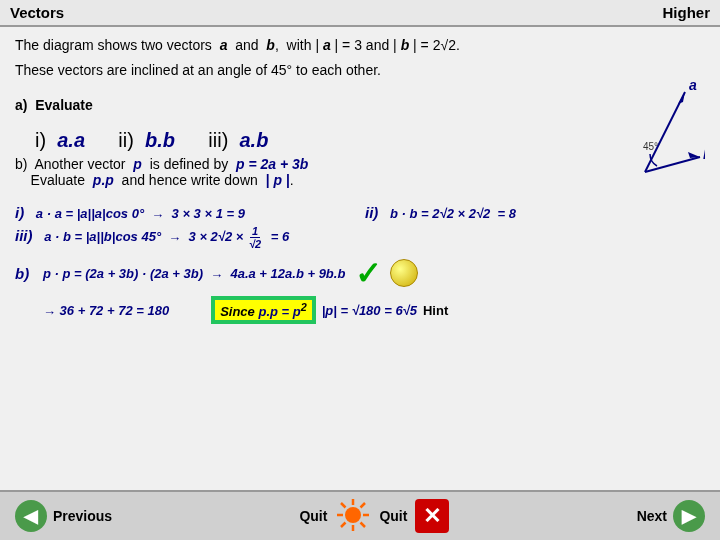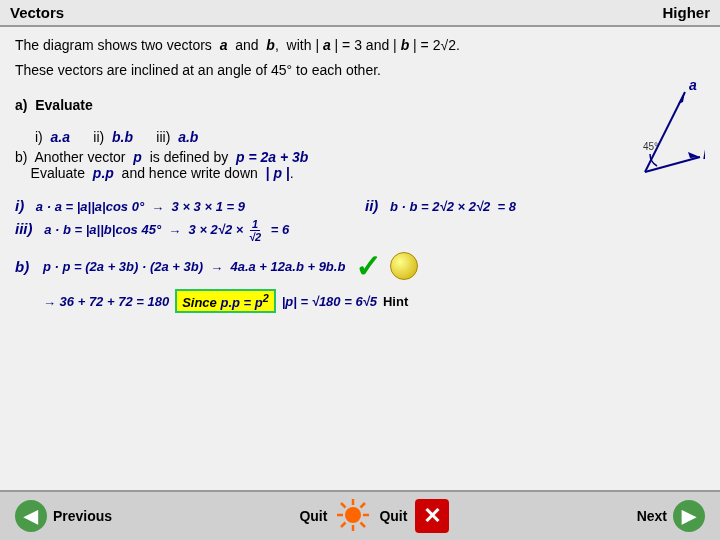--- a/index.html
+++ b/index.html
@@ -37,21 +37,21 @@
 
     .bold-italic { font-style: italic; font-weight: bold; }
 
     .section-label {
       font-size: 14px;
       font-weight: bold;
       margin: 16px 0;
     }
 
     .sub-items {
-      font-size: 14px;
+      font-size: 20px;
       margin-left: 20px;
       margin-bottom: 4px;
     }
 
     .another-vector-line {
       font-size: 14px;
       margin-bottom: 4px;
     }
 
     
@@ -107,21 +107,22 @@
     
     .formula {
       font-style: italic;
       color: #000080;
       font-weight: bold;
     }
 
     .small-box {
       background: #ffff00;
       padding: 1px 4px;
-      border: 2px solid #22c55e;
+      border: 4px solid #22c55e;
+      margin-left: 36px;
     }
   </style>
 </head>
 <body>
 
 <div class="header">
   <span>Vectors</span>
   <span>Higher</span>
 </div>
 

